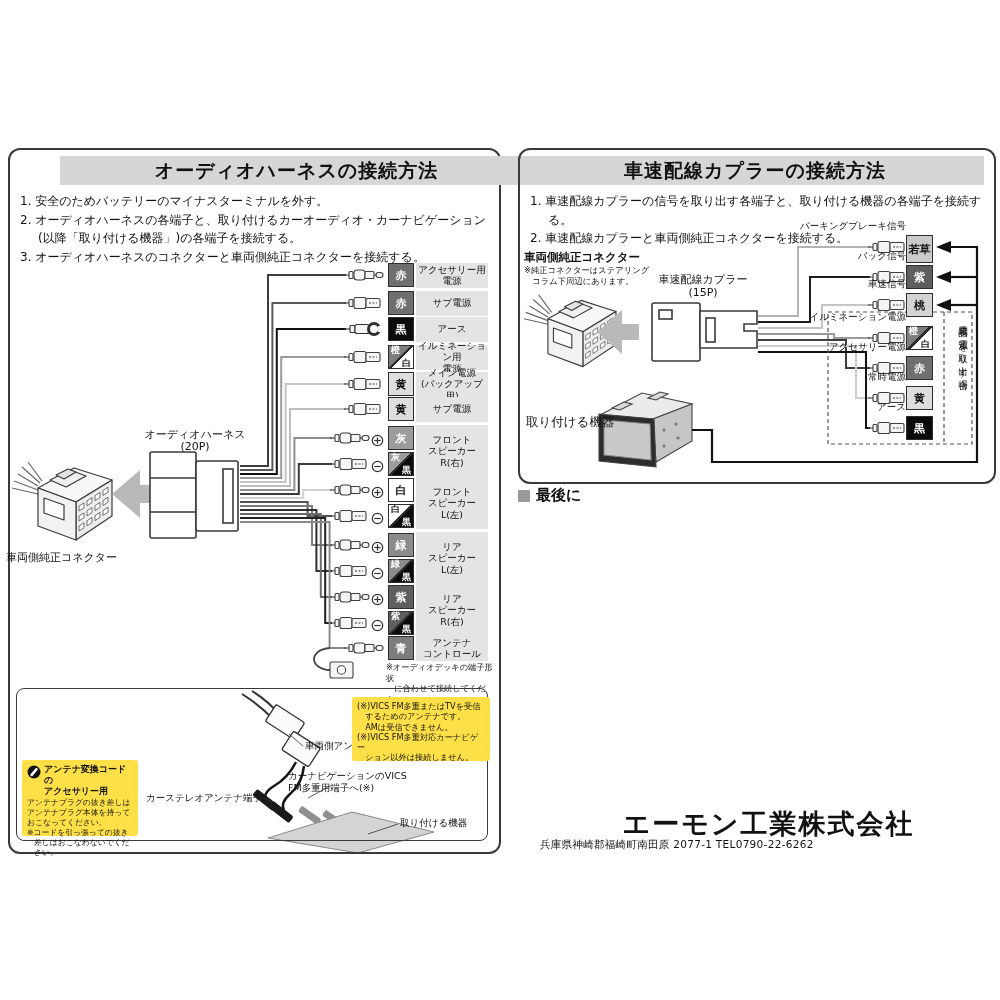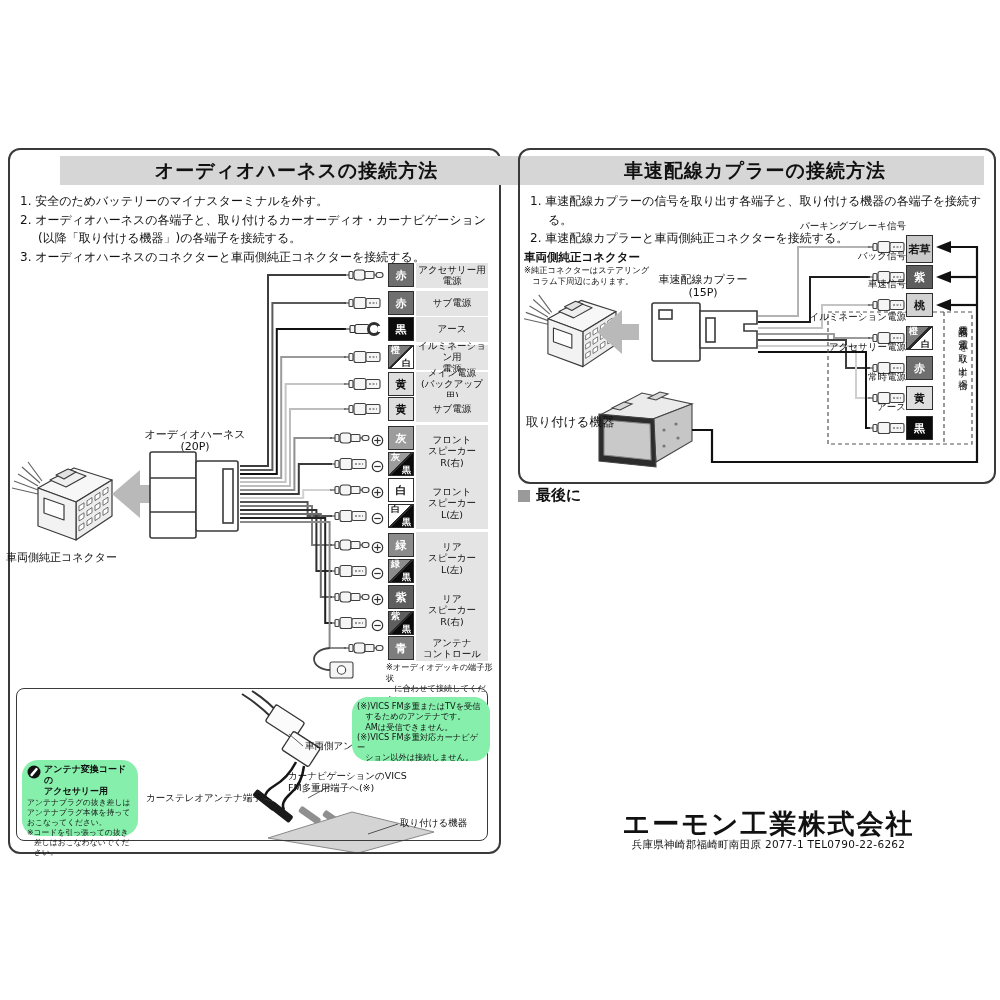--- a/index.html
+++ b/index.html
@@ -16,26 +16,26 @@
         justify-content:center;font-weight:bold;font-size:11px;line-height:1;}
   .chip .sp0{position:absolute;top:0px;left:2px;font-size:9px;}
   .chip .sp1{position:absolute;bottom:0px;right:2px;font-size:9px;}
   .wire-label{position:absolute;background:#e4e4e4;display:flex;align-items:center;justify-content:center;
               text-align:center;font-size:9.5px;line-height:1.18;white-space:pre-line;}
   .sig-label{position:absolute;font-size:9.5px;text-align:right;width:140px;}
   .pre{white-space:pre-line;}
   .small-note{position:absolute;font-size:8.6px;line-height:1.3;white-space:pre-line;}
   .conn-label{position:absolute;font-size:11px;text-align:center;}
   .sub-title{position:absolute;font-size:14.5px;}
-  .gray-box{position:absolute;background:#86efac;border-radius:16px;box-sizing:border-box;}
+  .gray-box{position:absolute;background:#fde047;border-radius:3px;box-sizing:border-box;}
   .vtext{position:absolute;writing-mode:vertical-rl;font-size:9.5px;letter-spacing:1px;line-height:1;}
   .final-title{position:absolute;font-weight:bold;font-size:15px;}
   .final-sq{position:absolute;width:12px;height:12px;background:#9a9a9a;}
   .company{position:absolute;font-weight:bold;font-size:27px;letter-spacing:2px;text-align:right;}
-  .address{position:absolute;font-size:10.5px;text-align:center;letter-spacing:0.3px;}
+  .address{position:absolute;font-size:10.5px;text-align:left;letter-spacing:0.3px;}
 </style>
 </head>
 <body>
 
 <div id="page">
 
   <svg id="diagram-svg" width="1000" height="1000">
     <defs>
       <g id="vconn" stroke="#3a3a3a" stroke-width="1.2" fill="#f7f7f7" stroke-linejoin="round">
         <path d="M6,26 l20,12 M2,33 l24,9 M0,40 l26,6 M10,19 l18,16 M16,14 l14,19" fill="none" stroke="#666"></path>

